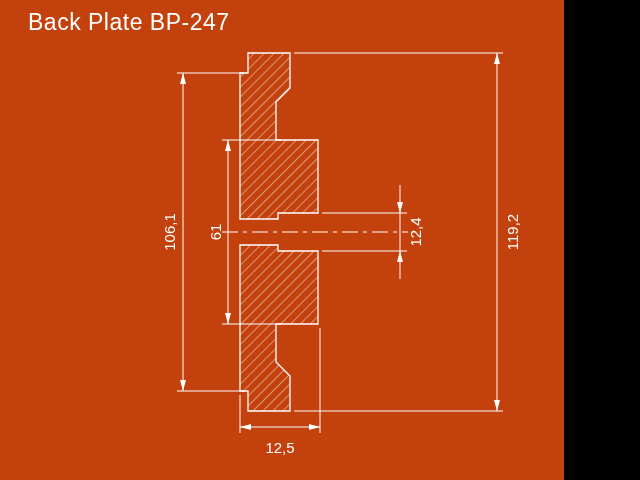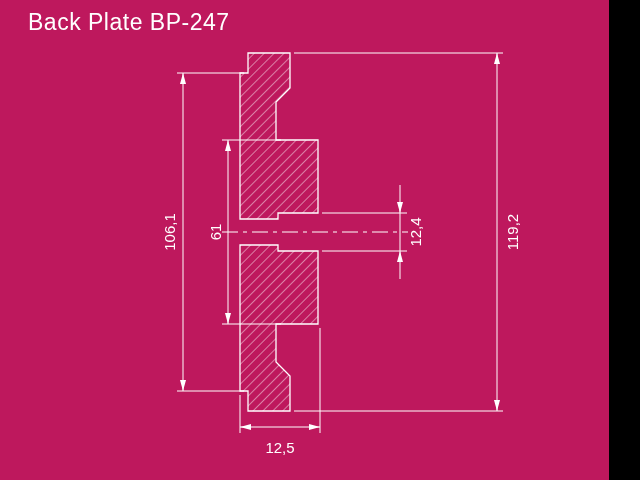--- a/index.html
+++ b/index.html
@@ -1,16 +1,16 @@
 <!DOCTYPE html>
 <html><head>
 <meta charset="utf-8">
 <style>
   html,body{margin:0;padding:0;background:#000;}
-  .stage{position:relative;width:609px;height:480px;background:#be185d;overflow:hidden;
+  .stage{position:relative;width:564px;height:480px;background:#c2410c;overflow:hidden;
          font-family:"Liberation Sans",sans-serif;}
   .title{position:absolute;left:28px;top:9px;color:#fff;font-size:23px;letter-spacing:.5px;
          font-family:"Liberation Sans",sans-serif;}
   svg{position:absolute;left:0;top:0;}
   .thin{stroke:#fff;stroke-width:1;fill:none;}
   .section{stroke:#fff;stroke-width:1.3;fill:url(#hatch);stroke-linejoin:miter;}
   .arrow{fill:#fff;stroke:none;}
   .dimtext{fill:#fff;font-family:"Liberation Sans",sans-serif;font-size:15px;
            text-anchor:middle;dominant-baseline:central;}
   .centerline{stroke:#fff;stroke-width:1;stroke-dasharray:16 5 4 5;fill:none;}

